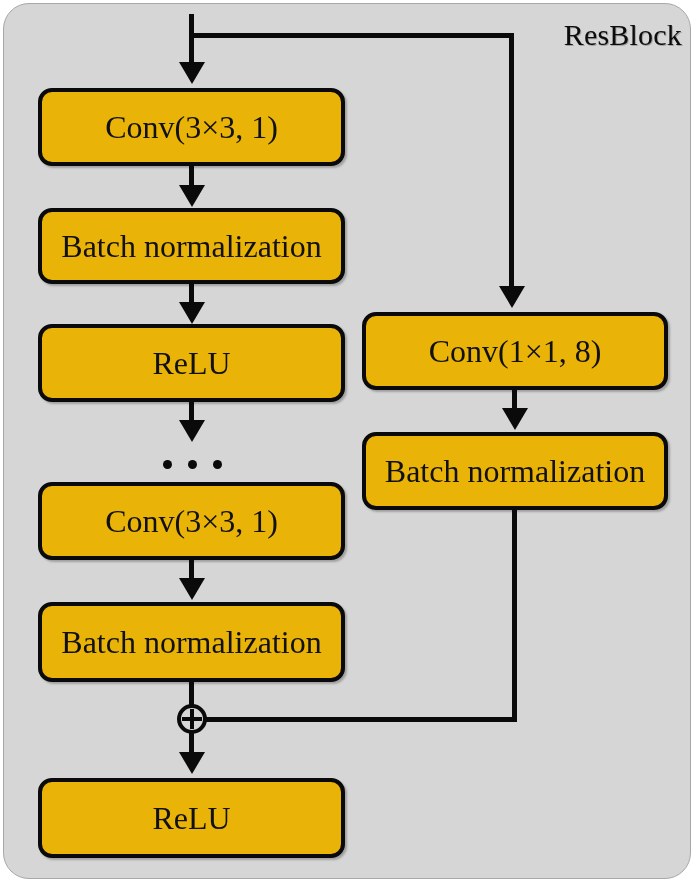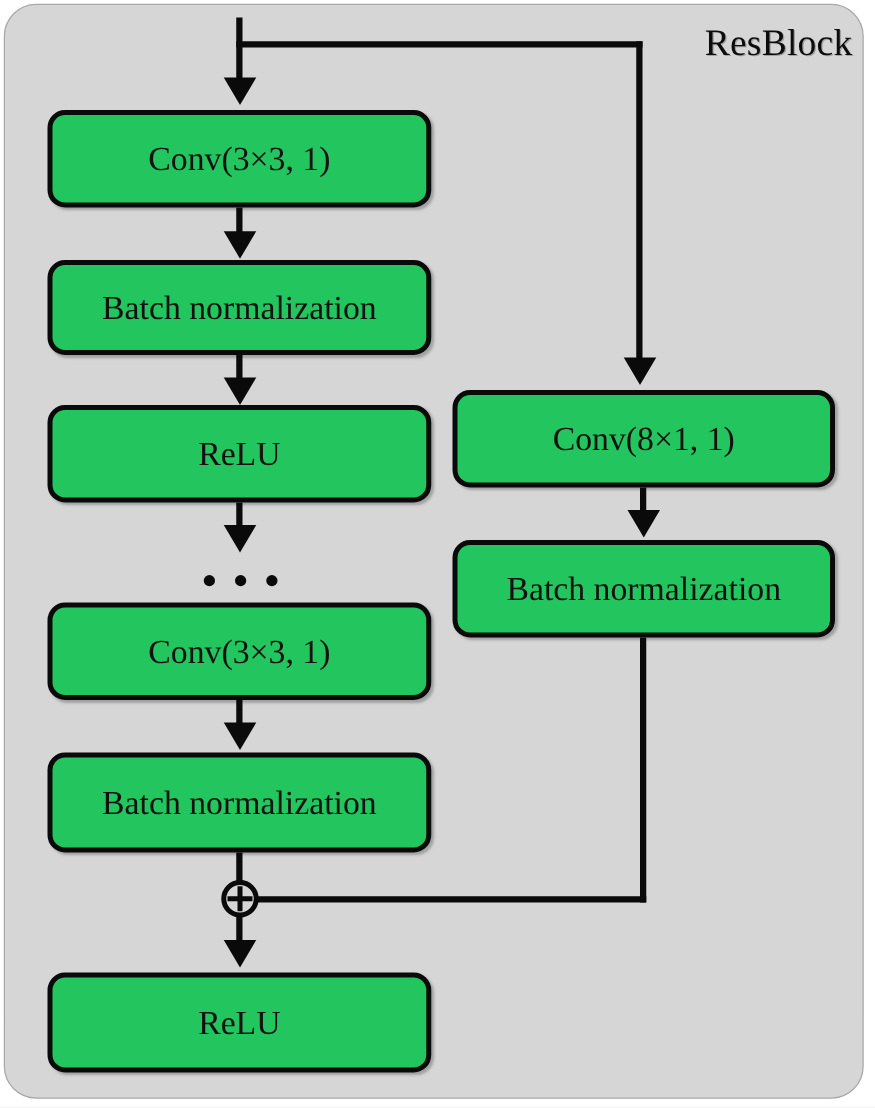--- a/index.html
+++ b/index.html
@@ -32,29 +32,29 @@
     font-size: 30px;
     font-weight: normal;
     color: #0c0c0c;
     letter-spacing: 0.2px;
     text-shadow: 1px 1px 0 rgba(120,120,120,0.55);
     font-family: "Liberation Serif", "DejaVu Serif", serif;
     white-space: nowrap;
   }
   .node {
     position: absolute;
-    background: #22c55e;
+    background: #eab308;
     border: 4px solid #0a0a0a;
     border-radius: 14px;
     box-sizing: border-box;
     display: flex;
     align-items: center;
     justify-content: center;
     color: #111111;
-    font-size: 27px;
+    font-size: 32px;
     line-height: 1;
     box-shadow: 2px 2px 2px rgba(110,110,110,0.5);
     white-space: nowrap;
   }
   .node span { display: block; }
   .vline {
     position: absolute;
     background: #0a0a0a;
     width: 5px;
   }
@@ -162,21 +162,21 @@
   </div>
 
   <div class="vline" style="left:189px; top:560px; height:22px;"></div>
   <div class="arrowhead" style="left:179px; top:578px;"></div>
 
   <div class="node" style="left:38px; top:602px; width:307px; height:80px;">
     <span>Batch normalization</span>
   </div>
 
   <div class="node" style="left:362px; top:312px; width:306px; height:78px;">
-    <span>Conv(8×1, 1)</span>
+    <span>Conv(1×1, 8)</span>
   </div>
 
   <div class="vline" style="left:512px; top:390px; height:22px;"></div>
   <div class="arrowhead" style="left:502px; top:408px;"></div>
 
   <div class="node" style="left:362px; top:432px; width:306px; height:78px;">
     <span>Batch normalization</span>
   </div>
 
   <div class="vline" style="left:512px; top:510px; height:212px;"></div>

